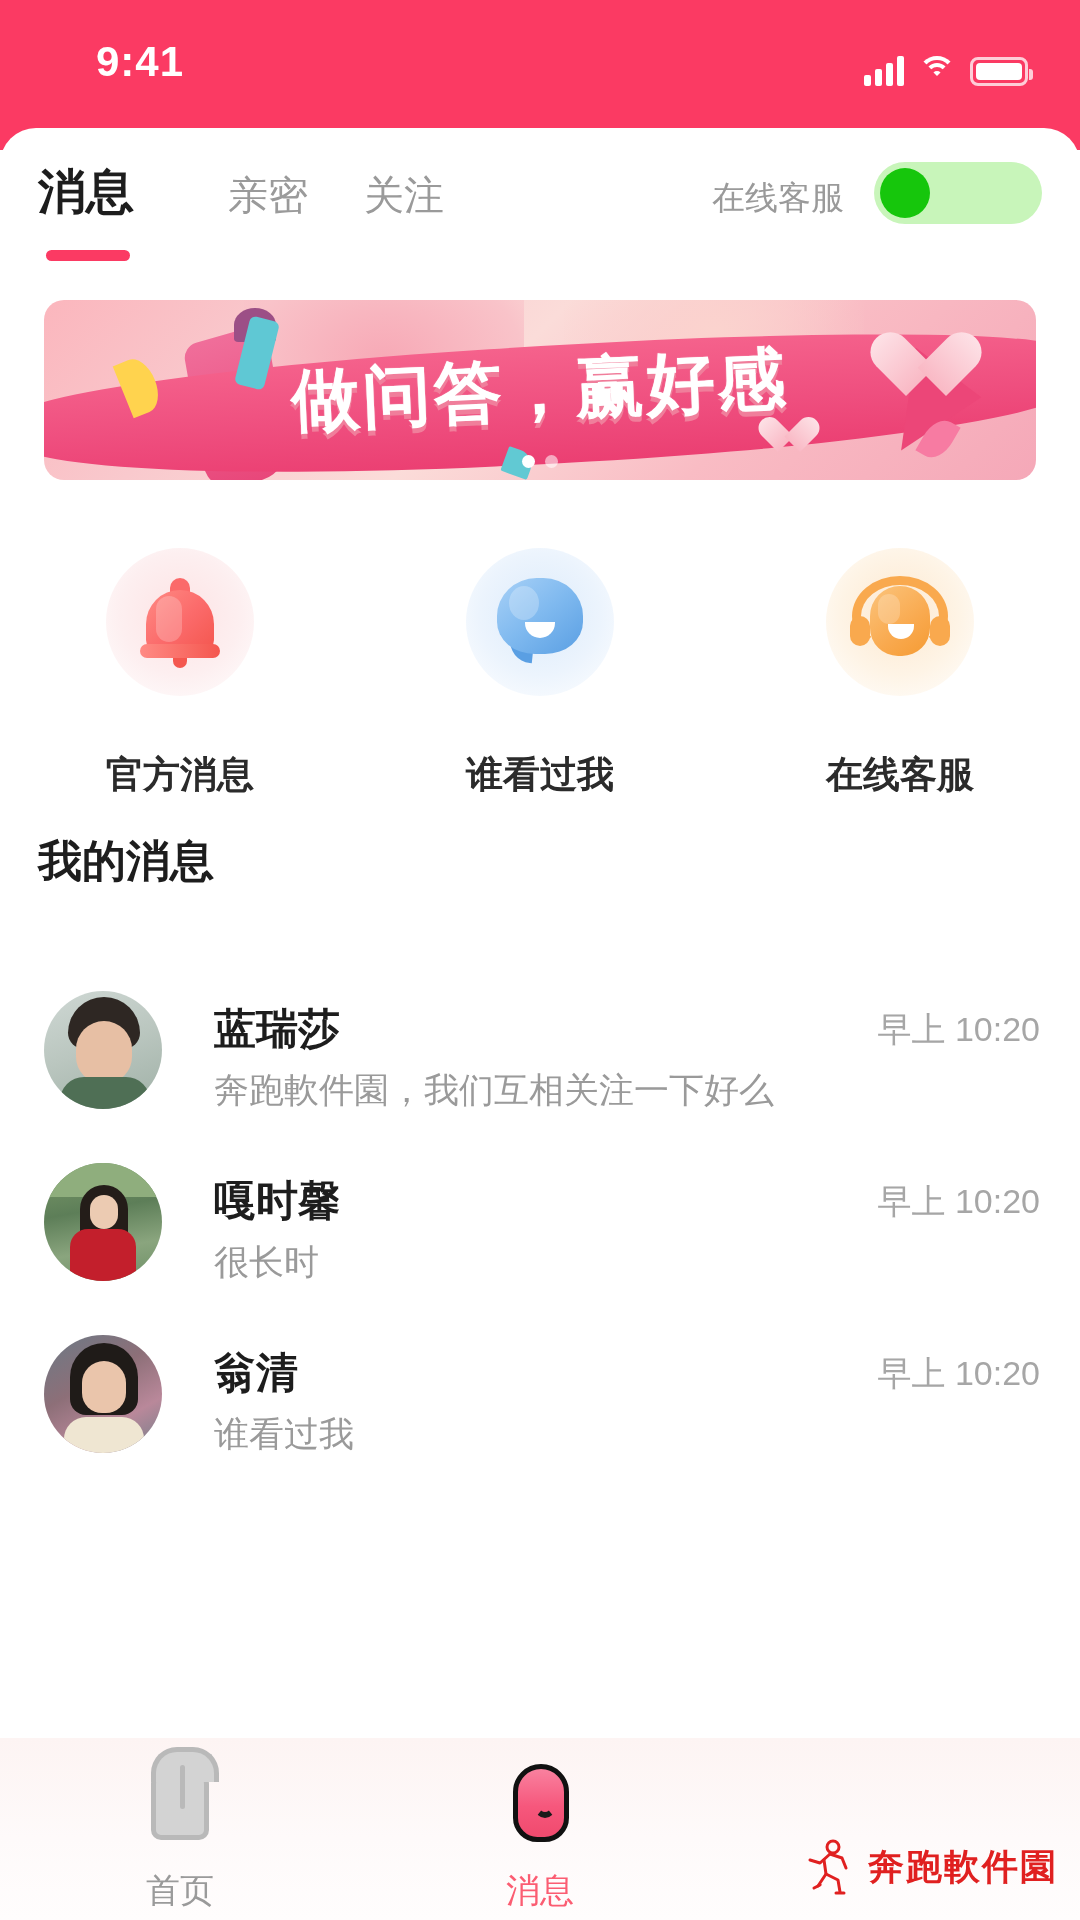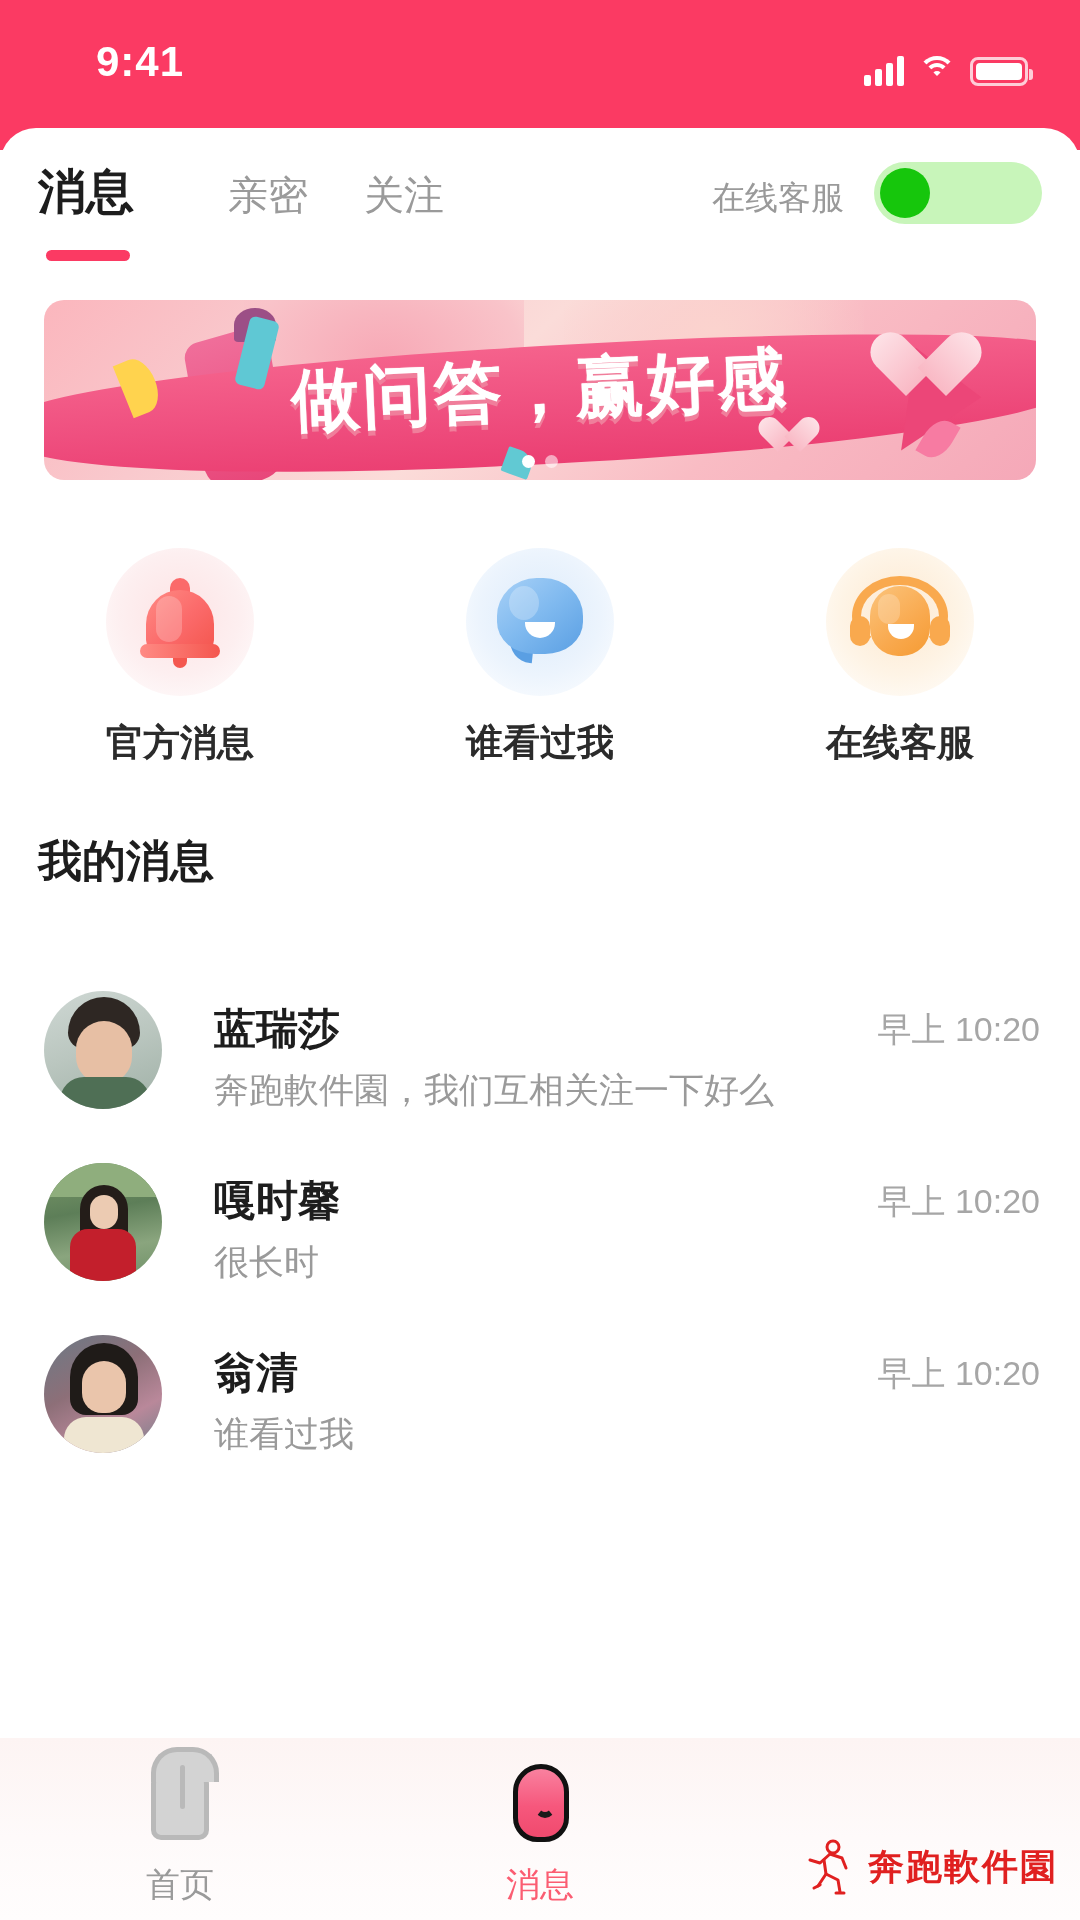--- a/index.html
+++ b/index.html
@@ -134,21 +134,21 @@
   
   .quickrow { position:absolute; left:0; top:548px; width:1080px; height:230px; }
   .quick { position:absolute; width:240px; text-align:center; }
   .quick .circle {
     position:relative; width:148px; height:148px; margin:0 auto; border-radius:50%;
   }
   .q1 .circle { background:radial-gradient(circle at 50% 45%, #fde3e4 0%, #fdeff0 55%, #ffffff 100%); }
   .q2 .circle { background:radial-gradient(circle at 50% 45%, #dcebfb 0%, #ecf4fd 55%, #ffffff 100%); }
   .q3 .circle { background:radial-gradient(circle at 50% 45%, #fde8cf 0%, #fef4e6 55%, #ffffff 100%); }
   .quick .label {
-    margin-top:22px; font-size:37px; font-weight:700; color:#2b2b2b;
+    margin-top:54px; font-size:37px; font-weight:700; color:#2b2b2b;
   }
   
   .bell { position:absolute; left:50%; top:30px; transform:translateX(-50%);
     width:74px; height:80px; }
   .bell .body {
     position:absolute; left:3px; top:12px; width:68px; height:60px;
     background:linear-gradient(135deg,#ff8a84 0%,#fb6a6a 55%,#f4574f 100%);
     border-radius:34px 34px 10px 10px;
   }
   .bell .body::after{ content:""; position:absolute; left:10px; top:6px;
@@ -241,21 +241,21 @@
   }
 
   
   .bottomnav {
     position:absolute; left:0; bottom:0; width:1080px; height:182px;
     background:linear-gradient(180deg,#fdf4f3 0%, #fefafa 55%, #fffdfd 100%);
   }
   .nav { position:absolute; top:24px; width:360px; text-align:center; }
   .nav.n1 { left:0; } .nav.n2 { left:360px; } .nav.n3 { left:720px; }
   .nav .glyph { position:relative; width:86px; height:86px; margin:0 auto; }
-  .nav .cap { margin-top:14px; font-size:34px; color:#9a9a9a; }
+  .nav .cap { margin-top:20px; font-size:34px; color:#9a9a9a; }
   .nav.active .cap { color:#fb5d72; }
   
   .g-home { position:absolute; left:14px; top:4px; width:58px; height:74px;
     background:#d3d3d3; border:5px solid #b9b9b9;
     border-radius:18px 18px 10px 10px; }
   .g-home::before { content:""; position:absolute; left:-5px; top:-24px;
     width:58px; height:30px; background:#d3d3d3;
     border-left:5px solid #b9b9b9; border-right:5px solid #b9b9b9;
     border-top:5px solid #b9b9b9;
     border-radius:26px 26px 0 0; box-sizing:content-box; }

